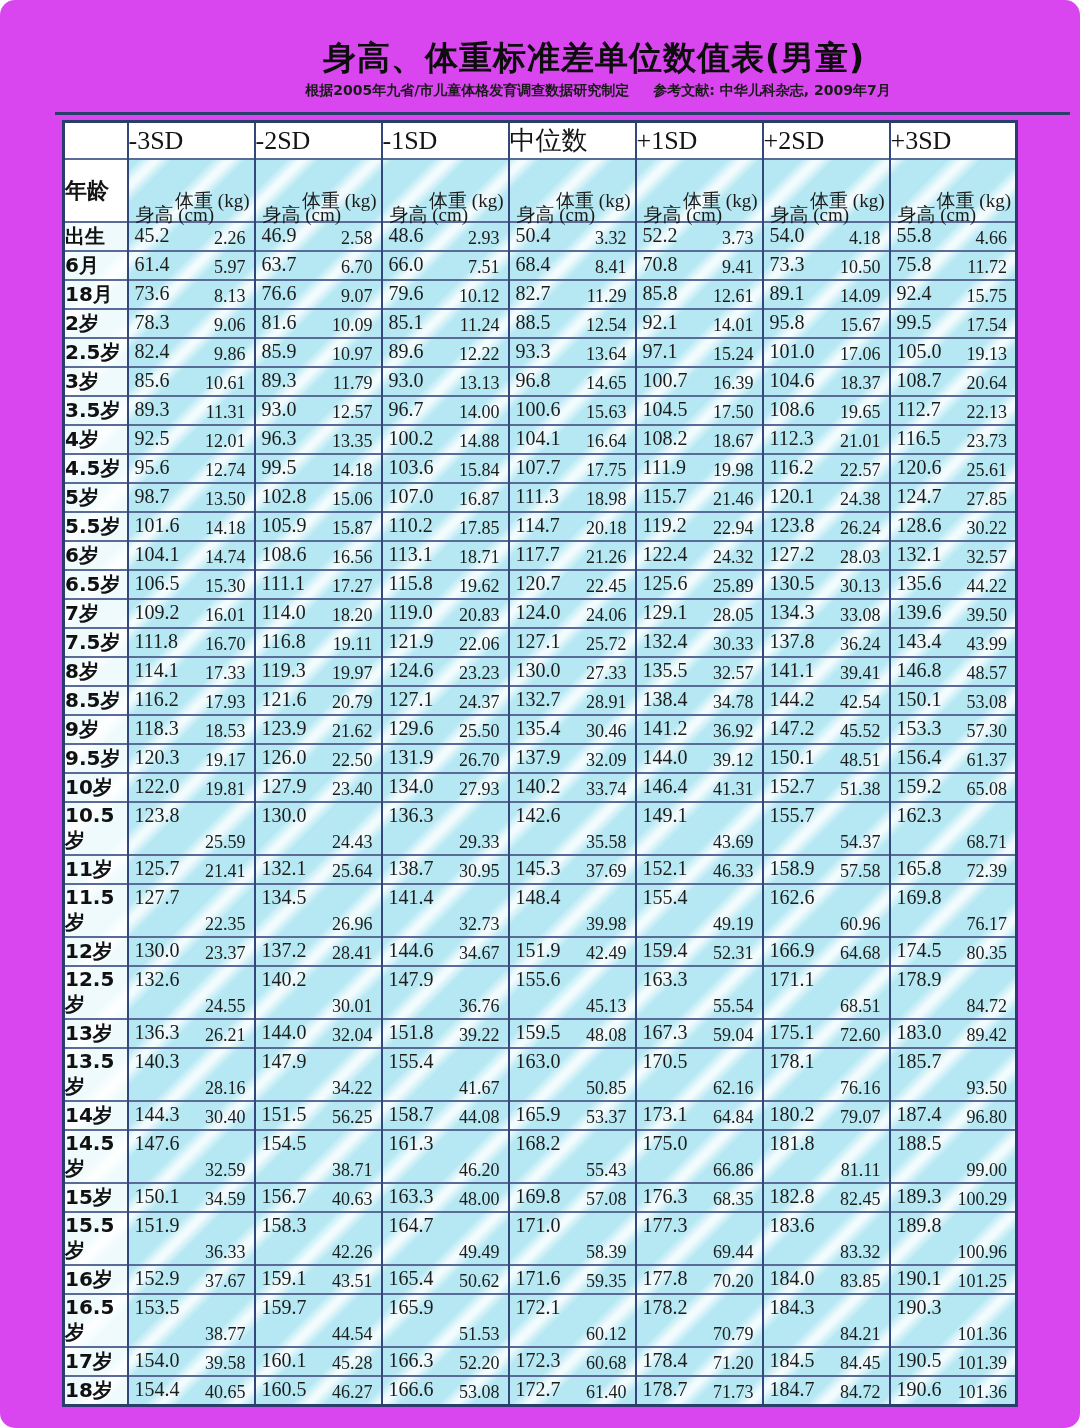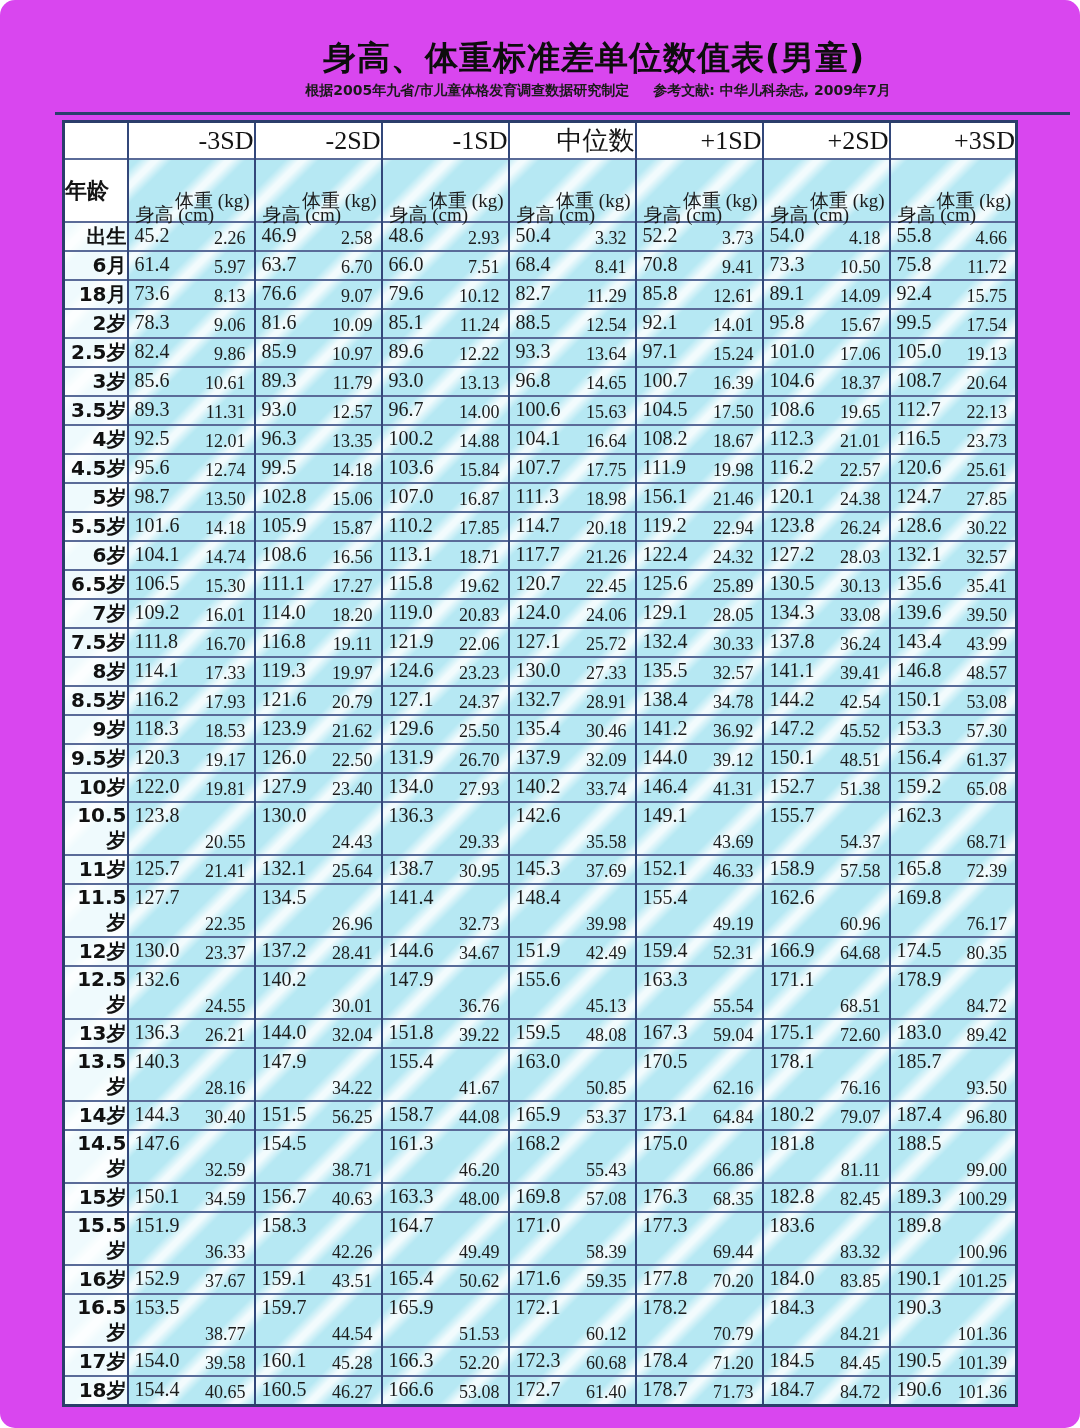--- a/index.html
+++ b/index.html
@@ -19,28 +19,28 @@
         border-collapse:collapse;table-layout:fixed;
         border:3px solid #2b3e6b;
         background:repeating-linear-gradient(135deg,#b6e8f3 0px,#b6e8f3 28px,#f2fbfd 38px,#f2fbfd 42px,#b6e8f3 52px);}
   col.c-age{width:64px;}
   .sdtable th,.sdtable td{border-top:2px solid #5a6b98;border-left:2px solid #33477a;
         padding:0;position:relative;box-sizing:border-box;}
   tr.sd-row{height:36px;}
   tr.unit-row{height:63px;}
   th.corner{background:#ffffff;}
   th.sd{background:#ffffff;font-family:"Liberation Serif",serif;font-weight:400;font-size:26px;
-        text-align:right;vertical-align:middle;color:#141414;}
+        text-align:left;vertical-align:middle;color:#141414;}
   th.agehead{background:#ffffff;font-family:"DejaVu Sans",sans-serif;font-weight:600;font-size:22px;
         text-align:left;vertical-align:middle;color:#141414;}
   th.sub{background:transparent;font-weight:400;}
   .hl{position:absolute;top:7px;left:7px;font-size:19px;font-family:"Liberation Serif",serif;white-space:nowrap;margin-top:35px;}
   .wl{position:absolute;bottom:7px;right:4px;font-size:19px;font-family:"Liberation Serif",serif;white-space:nowrap;}
 
-  td.age{background:rgba(255,255,255,0.78);text-align:right;vertical-align:middle;
+  td.age{background:rgba(255,255,255,0.78);text-align:left;vertical-align:middle;
          font-family:"DejaVu Sans",sans-serif;font-weight:600;font-size:20px;color:#111;}
   td.cell{background:transparent;}
   .h{position:absolute;top:1px;left:6px;font-size:20px;color:#1c1c1c;font-family:"Liberation Serif",serif;}
   .w{position:absolute;bottom:1px;right:8px;font-size:18px;color:#1c1c1c;font-family:"Liberation Serif",serif;}
 </style>
 </head>
 <body>
 
 <div class="page">
 
@@ -398,21 +398,21 @@
           </td>
           <td class="cell">
             <span class="h">107.0</span>
             <span class="w">16.87</span>
           </td>
           <td class="cell">
             <span class="h">111.3</span>
             <span class="w">18.98</span>
           </td>
           <td class="cell">
-            <span class="h">156.1</span>
+            <span class="h">115.7</span>
             <span class="w">21.46</span>
           </td>
           <td class="cell">
             <span class="h">120.1</span>
             <span class="w">24.38</span>
           </td>
           <td class="cell">
             <span class="h">124.7</span>
             <span class="w">27.85</span>
           </td>
@@ -500,21 +500,21 @@
           <td class="cell">
             <span class="h">125.6</span>
             <span class="w">25.89</span>
           </td>
           <td class="cell">
             <span class="h">130.5</span>
             <span class="w">30.13</span>
           </td>
           <td class="cell">
             <span class="h">135.6</span>
-            <span class="w">35.41</span>
+            <span class="w">44.22</span>
           </td>
         </tr>
         <tr>
           <td class="age">7岁</td>
           <td class="cell">
             <span class="h">109.2</span>
             <span class="w">16.01</span>
           </td>
           <td class="cell">
             <span class="h">114.0</span>
@@ -724,21 +724,21 @@
           </td>
           <td class="cell">
             <span class="h">159.2</span>
             <span class="w">65.08</span>
           </td>
         </tr>
         <tr>
           <td class="age">10.5岁</td>
           <td class="cell">
             <span class="h">123.8</span>
-            <span class="w">20.55</span>
+            <span class="w">25.59</span>
           </td>
           <td class="cell">
             <span class="h">130.0</span>
             <span class="w">24.43</span>
           </td>
           <td class="cell">
             <span class="h">136.3</span>
             <span class="w">29.33</span>
           </td>
           <td class="cell">

